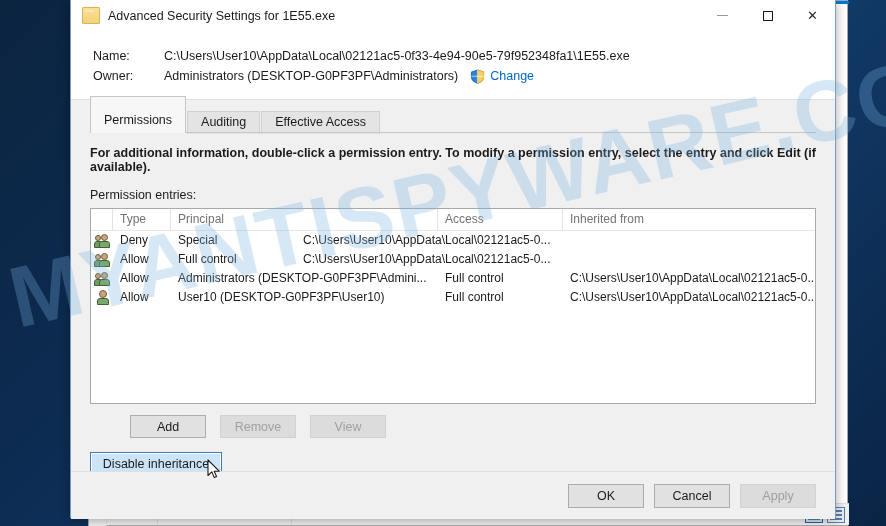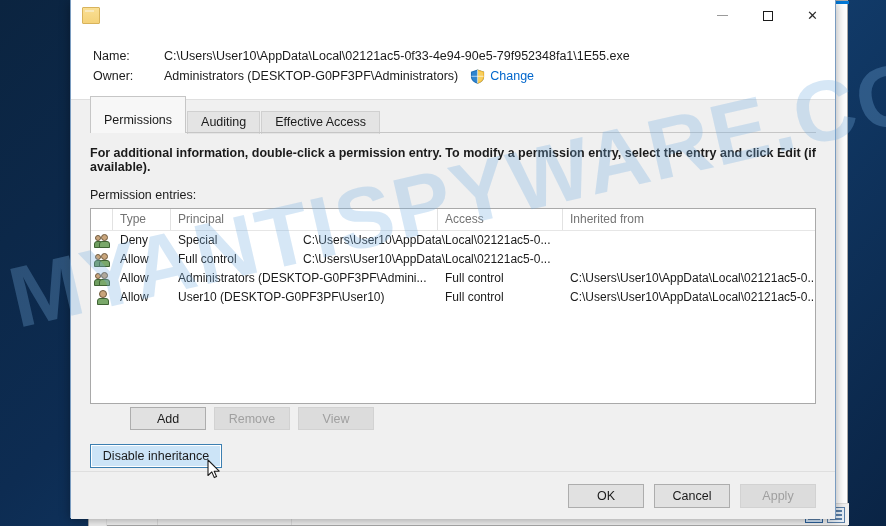--- a/index.html
+++ b/index.html
@@ -332,22 +332,22 @@
   .ico-people.group .p-body.back { left: -1px; top: 8px; width: 9px;  height: 7px; background:#6f9e60; }
   .ico-people.group .p-head.front{ left: 6px;  top: 1px; width: 7px;  height: 7px; }
   .ico-people.group .p-body.front{ left: 4px;  top: 8px; width: 11px; height: 7px; }
   
   .ico-people.single .p-head.front{ left: 4px; top: 0px; width: 8px; height: 8px; }
   .ico-people.single .p-body.front{ left: 2px; top: 8px; width: 12px; height: 7px; }
 
   
   #mid-buttons {
     display: flex;
-    gap: 8px;
-    margin-top: 3px;
+    gap: 14px;
+    margin-top: 11px;
     padding-left: 40px;
   }
   .btn {
     font-family: "Liberation Sans", sans-serif;
     font-size: 12.5px;
     color: #1b1b1b;
     background: #e1e1e1;
     border: 1px solid #adadad;
     height: 23px;
     min-width: 76px;
@@ -430,20 +430,21 @@
         </span>
     </div>
   </div>
 
   <div id="watermark">MYANTISPYWARE.COM</div>
 
   <div id="dialog">
 
     <div id="titlebar">
       <div id="title-icon"></div>
+      <div id="title-text">Advanced Security Settings for 1E55.exe</div>
       <div id="win-controls">
         <div class="win-btn">
             <span class="wb-min"></span>
           </div>
         <div class="win-btn">
             <span class="wb-max"></span>
           </div>
         <div class="win-btn">
             <span>✕</span>
           </div>

